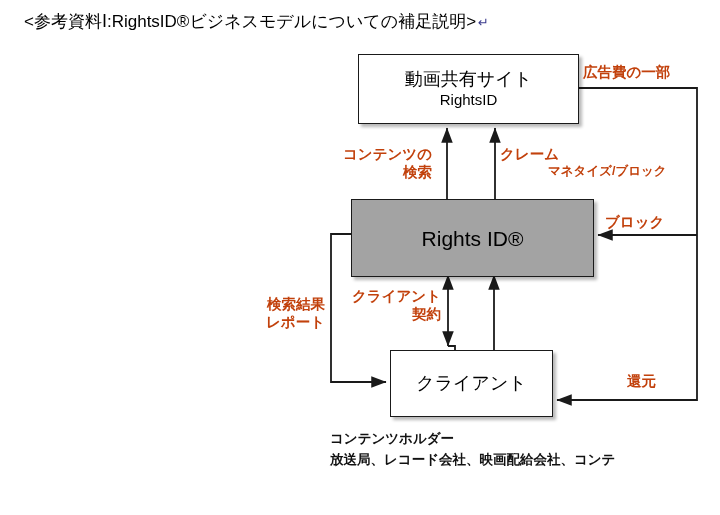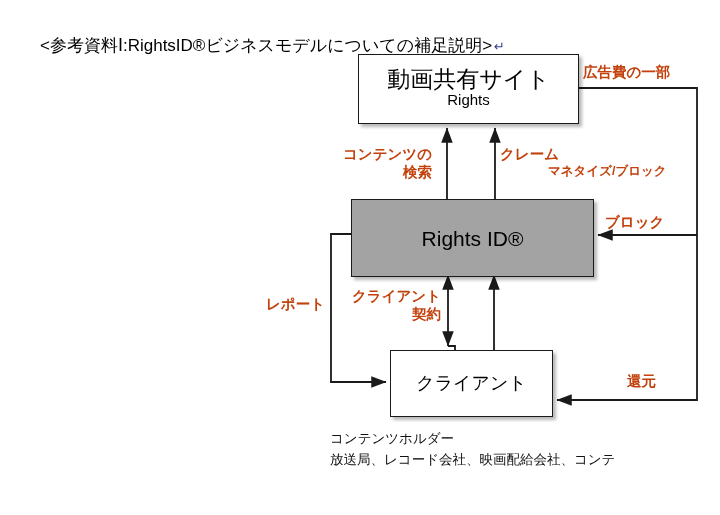--- a/index.html
+++ b/index.html
@@ -8,58 +8,57 @@
     background:#ffffff;
     font-family:"Liberation Sans","DejaVu Sans",sans-serif;
     color:#000000;
     overflow:hidden;
     position:relative;
   }
   #stage{position:absolute;left:0;top:0;width:720px;height:515px;}
   #diagram-svg{position:absolute;left:0;top:0;width:720px;height:515px;}
 
   .doc-title{
-    position:absolute;left:40px;top:10px;
+    position:absolute;left:24px;top:10px;
     font-size:17px;letter-spacing:0px;white-space:nowrap;
     color:#000;
-    margin-top:24px;
   }
   .pilcrow{color:#3a3a8c;font-size:13px;padding-left:2px;}
 
   .node{
     position:absolute;box-sizing:border-box;
     border:1.6px solid #1a1a1a;
     display:flex;flex-direction:column;
     align-items:center;justify-content:center;
     background:#ffffff;
     box-shadow:3px 3px 3px rgba(0,0,0,0.28);
   }
   #node-youtube{left:358px;top:54px;width:221px;height:70px;}
   #node-rightsid{left:351px;top:199px;width:243px;height:78px;background:#a3a3a3;}
   #node-client{left:390px;top:350px;width:163px;height:67px;}
 
-  .node-line-main{font-size:23px;line-height:21px;font-weight:400;}
+  .node-line-main{font-size:18px;line-height:21px;font-weight:400;}
   .node-line-sub{font-size:15px;line-height:19px;}
   #node-rightsid .node-line-main{font-size:21px;}
   #node-client .node-line-main{font-size:18px;}
 
   .lbl{position:absolute;font-size:14.5px;font-weight:bold;line-height:18px;color:#c2410c;white-space:nowrap;}
 
   #lbl-content-search{left:336px;top:145px;width:96px;text-align:right;}
   #lbl-claim{left:500px;top:145px;width:140px;text-align:left;}
   #lbl-claim .l2{font-size:12.5px;line-height:17px;display:block;margin-left:48px;}
   #lbl-ad-fee{left:583px;top:63px;}
   #lbl-service-fee{left:605px;top:213px;}
   #lbl-search-report{left:224px;top:295px;width:101px;text-align:right;}
   #lbl-client-contract{left:345px;top:287px;width:96px;text-align:right;}
   #lbl-rights-info{left:500px;top:287px;width:96px;text-align:left;}
   #lbl-return{left:627px;top:372px;}
 
   #caption{position:absolute;left:330px;top:428px;width:390px;
-    font-size:13.5px;font-weight:normal;line-height:21px;color:#111;}
+    font-size:13.5px;font-weight:bold;line-height:21px;color:#111;}
 </style>
 </head>
 <body>
 
 <div id="stage">
 
   <div class="doc-title">
     <span>&lt;参考資料Ⅰ:RightsID®ビジネスモデルについての補足説明&gt;</span><span class="pilcrow">↵</span>
   </div>
 
@@ -90,21 +89,21 @@
       <line x1="448" y1="346" x2="448" y2="275" marker-end="url(#ah)" marker-start="url(#ah-start)"></line>
 
       <path d="M494,350 L494,275" marker-end="url(#ah)"></path>
 
       <path d="M448,346 L455,346 L455,350"></path>
     </g>
   </svg>
 
   <div class="node" id="node-youtube">
     <div class="node-line-main">動画共有サイト</div>
-    <div class="node-line-sub">Rights</div>
+    <div class="node-line-sub">RightsID</div>
   </div>
 
   <div class="node" id="node-rightsid">
     <div class="node-line-main">Rights ID®</div>
   </div>
 
   <div class="node" id="node-client">
     <div class="node-line-main">クライアント</div>
   </div>
 
@@ -116,20 +115,21 @@
   <div class="lbl" id="lbl-claim">
     <div>クレーム</div>
     <div class="l2">マネタイズ/ブロック</div>
   </div>
 
   <div class="lbl" id="lbl-ad-fee">広告費の一部</div>
 
   <div class="lbl" id="lbl-service-fee">ブロック</div>
 
   <div class="lbl" id="lbl-search-report">
+    <div>検索結果</div>
     <div>レポート</div>
   </div>
 
   <div class="lbl" id="lbl-client-contract">
     <div>クライアント</div>
     <div>契約</div>
   </div>
 
 
   <div class="lbl" id="lbl-return">還元</div>

